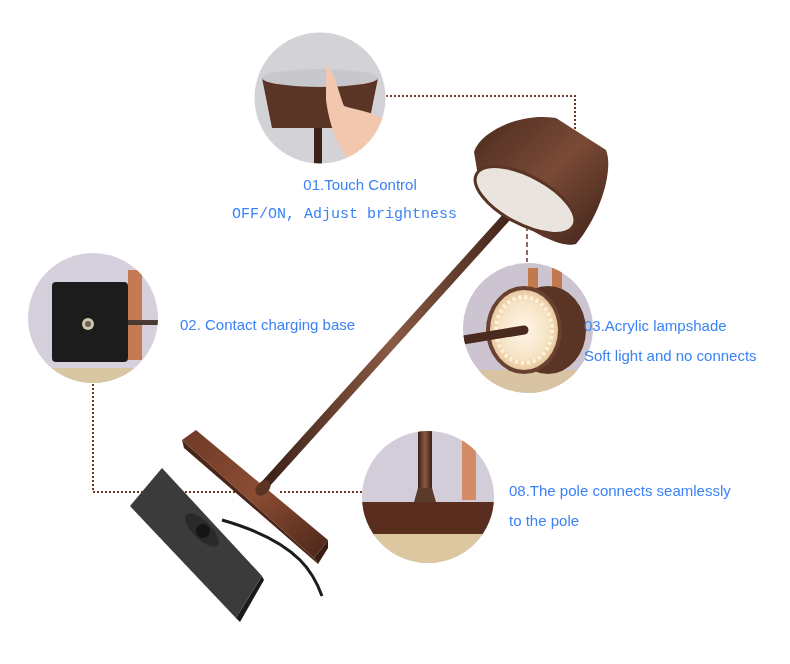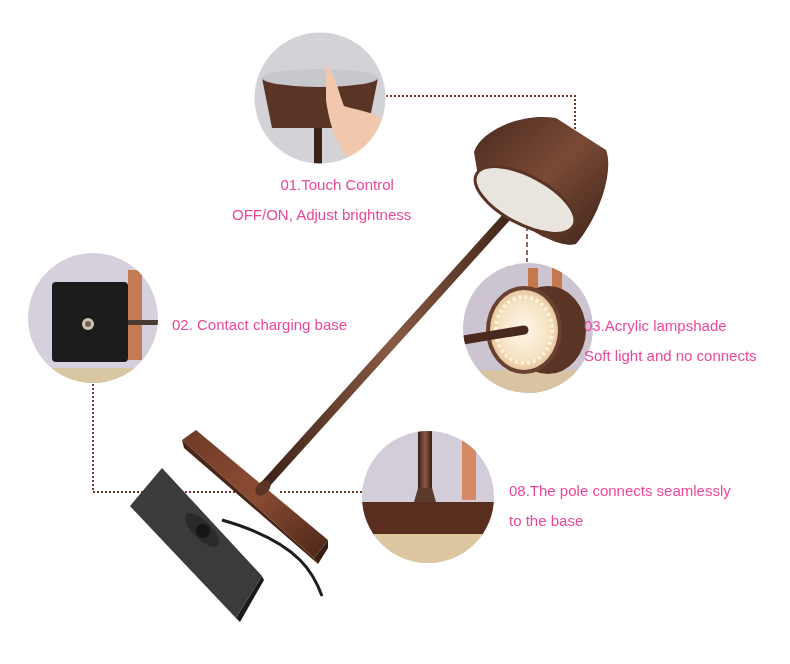--- a/index.html
+++ b/index.html
@@ -1,18 +1,18 @@
 <!DOCTYPE html>
 <html><head>
 <meta charset="utf-8">
 <style>
   html, body { margin:0; padding:0; background:#ffffff; }
   body { width:790px; height:664px; position:relative; overflow:hidden; font-family:"Liberation Sans", sans-serif; color:#1a1a1a; }
   .canvas { position:absolute; left:0; top:0; width:790px; height:664px; }
-  .label { position:absolute; font-size:15px; line-height:30px; white-space:nowrap; color:#ec4899; }
+  .label { position:absolute; font-size:15px; line-height:30px; white-space:nowrap; color:#3b82f6; }
   .label div { display:block; }
   svg { position:absolute; left:0; top:0; }
 </style>
 </head>
 <body>
 
 <div class="canvas">
 
   <svg width="790" height="664" viewBox="0 0 790 664">
     <defs>
@@ -119,30 +119,30 @@
       <rect x="462" y="440" width="14" height="60" fill="#d48a64"></rect>
       <rect x="362" y="502" width="132" height="32" fill="#5a2e1e"></rect>
       <rect x="362" y="534" width="132" height="30" fill="#dcc7a0"></rect>
       <rect x="418" y="431" width="14" height="60" fill="url(#poleG)"></rect>
       <path d="M414,502 L436,502 L432,488 L418,488 Z" fill="#5a3a2a"></path>
     </g>
   </svg>
 
   <div class="label" style="left:263px; top:170px; text-align:center;">
     <div style="text-align:center;">01.Touch Control</div>
-    <div style="margin-left:-31px;">OFF/ON, Adjust brightness</div>
+    <div style="margin-left:-31px;font-family:Liberation Mono, monospace;">OFF/ON, Adjust brightness</div>
   </div>
 
-  <div class="label" style="left:172px; top:310px;">
+  <div class="label" style="left:180px; top:310px;">
     <div>02. Contact charging base</div>
   </div>
 
   <div class="label" style="left:584px; top:311px;">
     <div>03.Acrylic lampshade</div>
     <div>Soft light and no connects</div>
   </div>
 
   <div class="label" style="left:509px; top:476px;">
     <div>08.The pole connects seamlessly</div>
-    <div>to the base</div>
+    <div>to the pole</div>
   </div>
 
 </div>
 
 </body></html>

